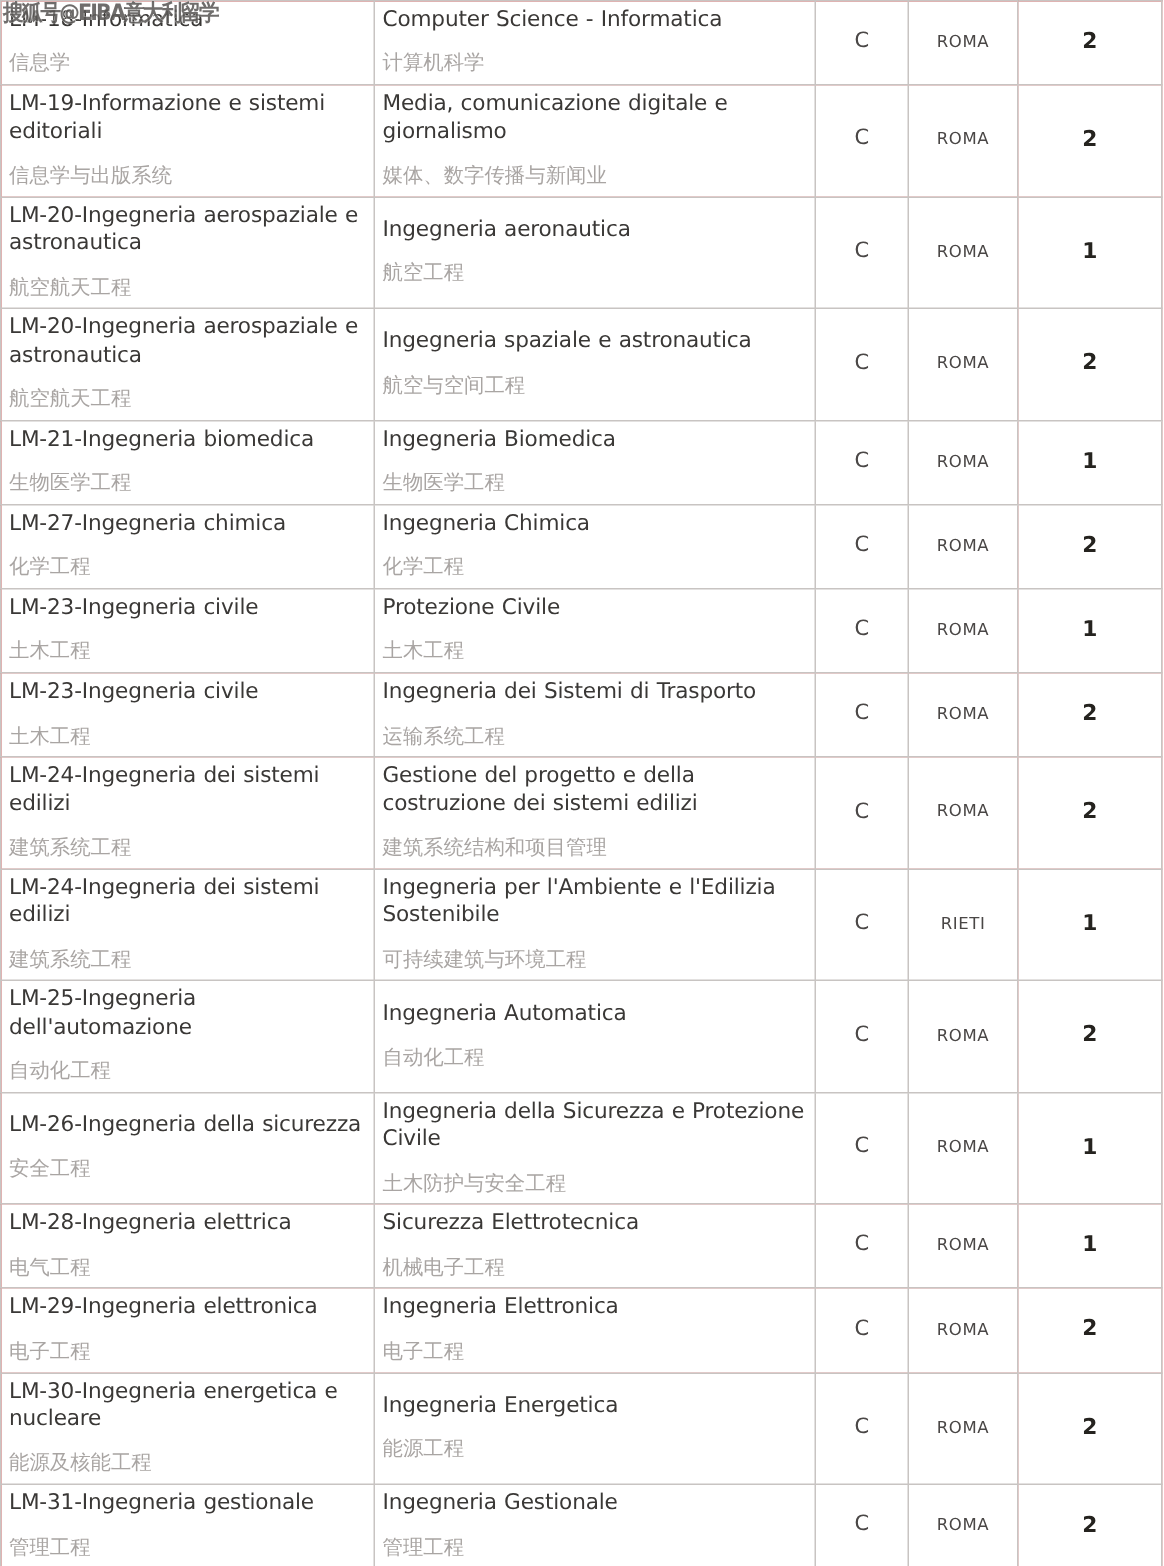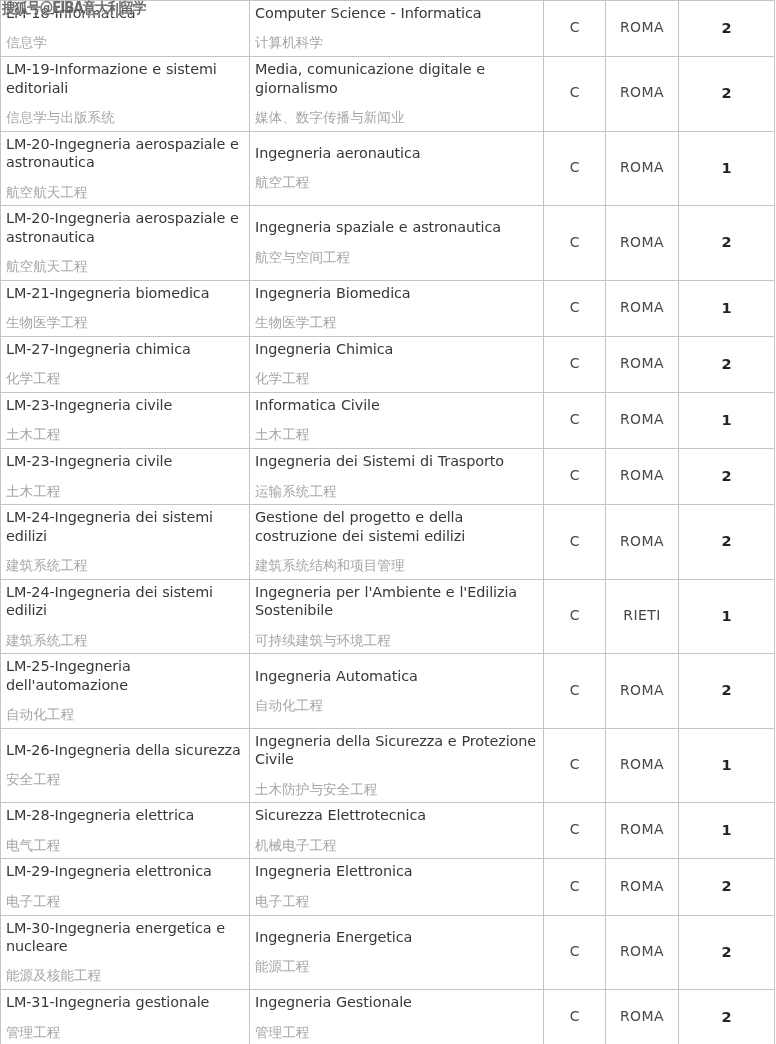--- a/index.html
+++ b/index.html
@@ -62,21 +62,21 @@
   td.cell-class,
   td.cell-city,
   td.cell-years {
     text-align: center;
   }
   td.cell-class .it-line {
     font-size: 14px;
     color: #4a4746;
   }
   td.cell-city .it-line {
-    font-size: 14px;
+    font-size: 11px;
     color: #4a4746;
     letter-spacing: 0.4px;
   }
   td.cell-years .it-line {
     font-size: 14.5px;
     font-weight: 700;
     color: #25231f;
   }
 
   
@@ -227,21 +227,21 @@
           <td class="cell-years">
             <div class="it-line">2</div>
           </td>
         </tr>
         <tr>
           <td class="cell-code">
             <div class="it-line">LM-23-Ingegneria civile</div>
             <div class="zh-line">土木工程</div>
           </td>
           <td class="cell-course">
-            <div class="it-line">Informatica Civile</div>
+            <div class="it-line">Protezione Civile</div>
             <div class="zh-line">土木工程</div>
           </td>
           <td class="cell-class">
             <div class="it-line">C</div>
           </td>
           <td class="cell-city">
             <div class="it-line">ROMA</div>
           </td>
           <td class="cell-years">
             <div class="it-line">1</div>

